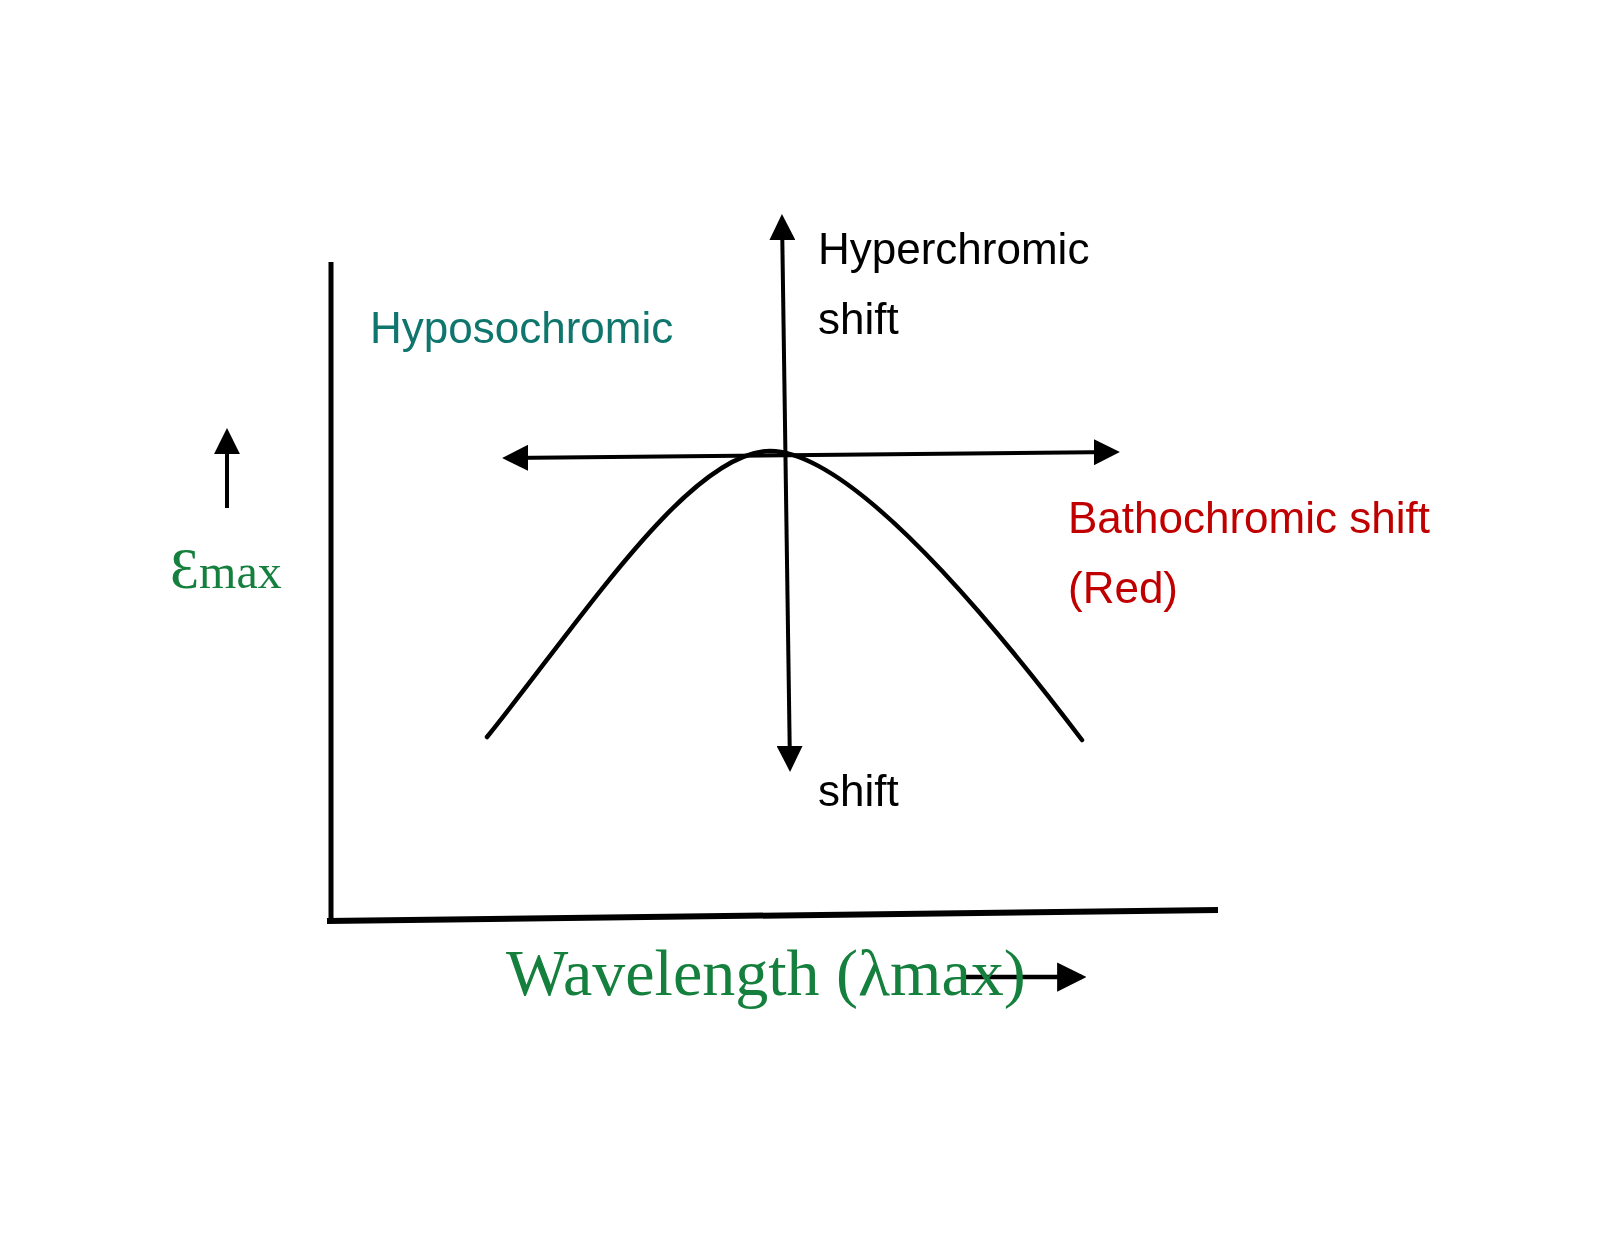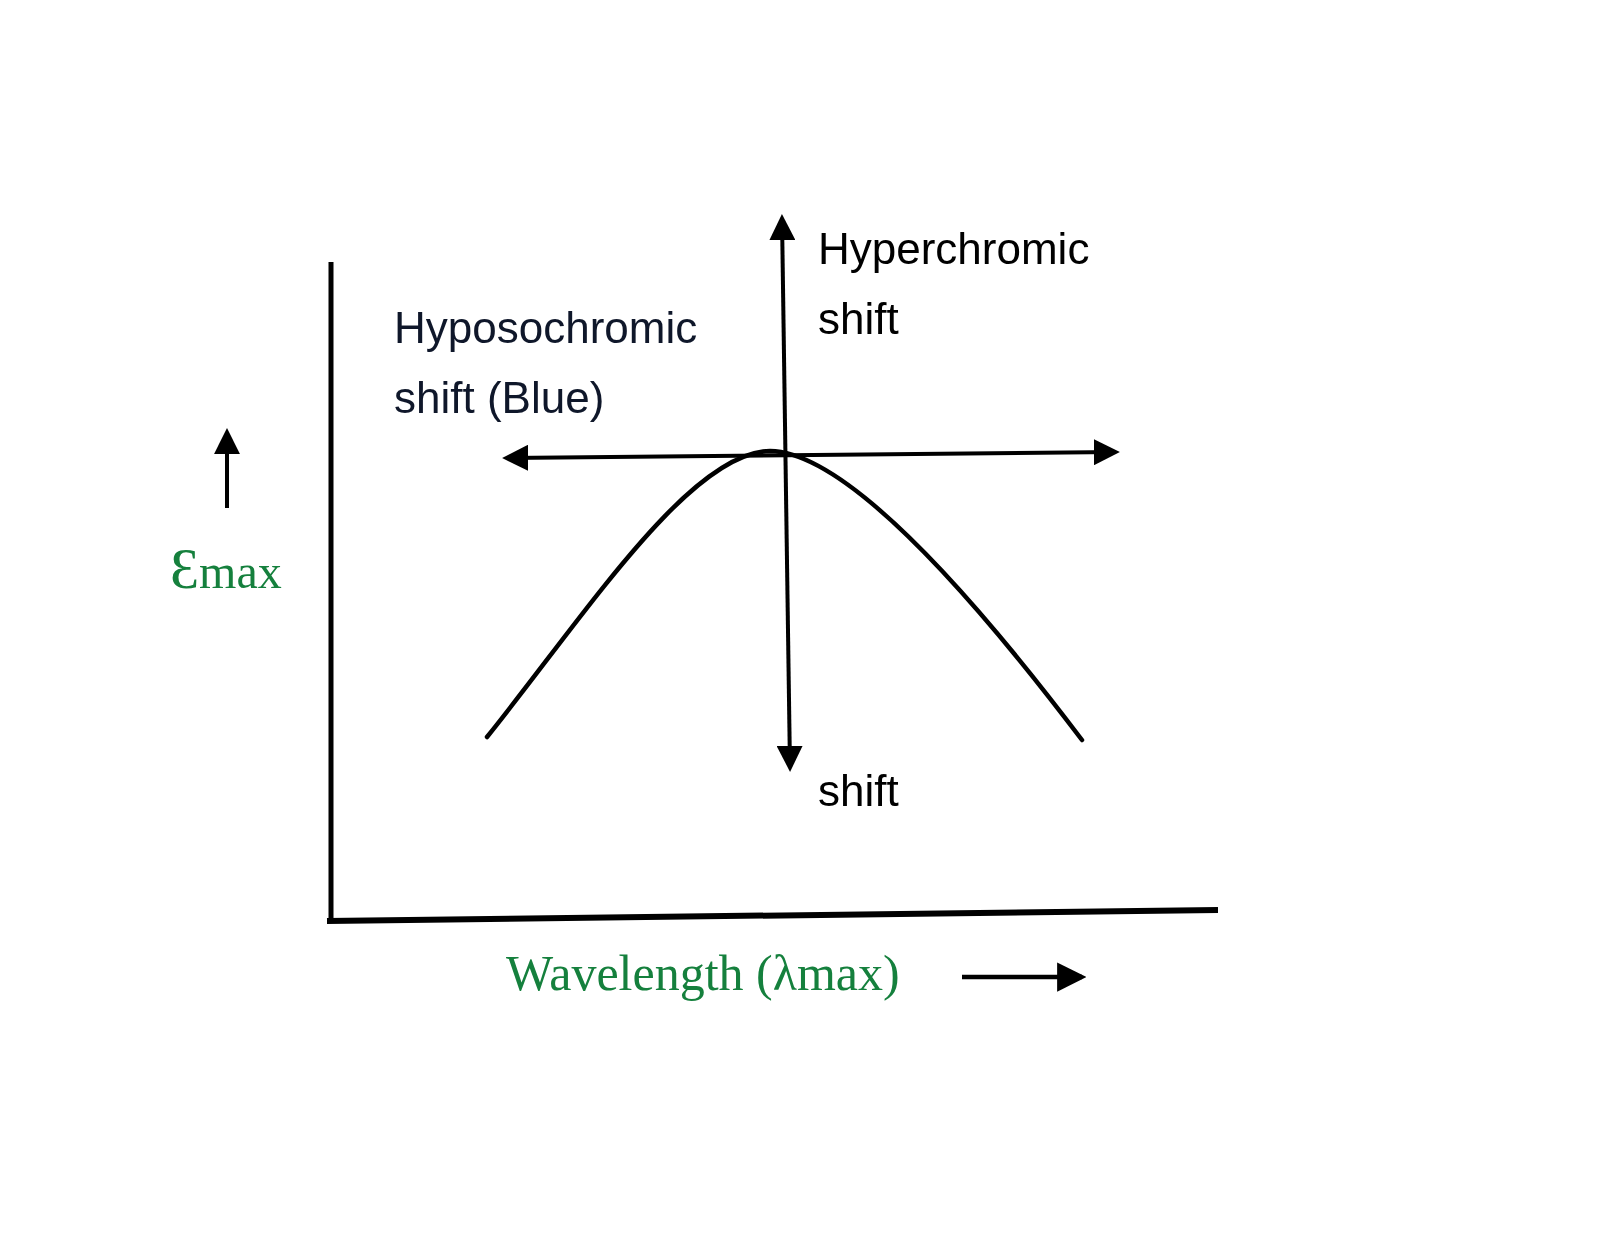--- a/index.html
+++ b/index.html
@@ -27,21 +27,21 @@
     white-space: nowrap;
     color: #15803d;
   }
   .sans {
     font-family: "Liberation Sans", sans-serif;
     font-size: 44px;
     line-height: 70px;
   }
   .serif {
     font-family: "Liberation Serif", serif;
-    font-size: 50px;
+    font-size: 66px;
     line-height: 58px;
   }
   .emax-symbol {
     font-size: 58px;
   }
 </style>
 </head>
 <body>
 
 <div class="canvas" style="background: rgb(255, 255, 255);">
@@ -66,25 +66,28 @@
     <line x1="227" y1="508" x2="227" y2="432" stroke-width="4" marker-end="url(#arrowhead)" style="stroke: rgb(0, 0, 0);"></line>
 
     <line x1="962" y1="977" x2="1082" y2="977" stroke-width="4.5" marker-end="url(#arrowhead)" style="stroke: rgb(0, 0, 0);"></line>
   </svg>
 
   <div class="label sans" style="left: 818px; top: 214px; color: rgb(0, 0, 0);">
     <div>Hyperchromic</div>
     <div>shift</div>
   </div>
 
-  <div class="label sans" style="left: 370px; top: 293px; color: #0f172a; margin-left: 24px;">
+  <div class="label sans" style="left: 370px; top: 293px; color: #0f766e;">
     <div>Hyposochromic</div>
-    <div>shift (Blue)</div>
   </div>
 
+  <div class="label sans" style="left: 1068px; top: 483px; color: rgb(192, 0, 0);">
+    <div>Bathochromic shift</div>
+    <div>(Red)</div>
+  </div>
 
   <div class="label sans" style="left: 818px; top: 756px; color: rgb(0, 0, 0);">
     <div>shift</div>
   </div>
 
   <div class="label serif" style="left:170px; top:540px; font-size:48px;">
     <span class="emax-symbol">Ɛ</span><span>max</span>
   </div>
 
   <div class="label serif" style="left:506px; top:944px;">Wavelength (λmax)</div>

